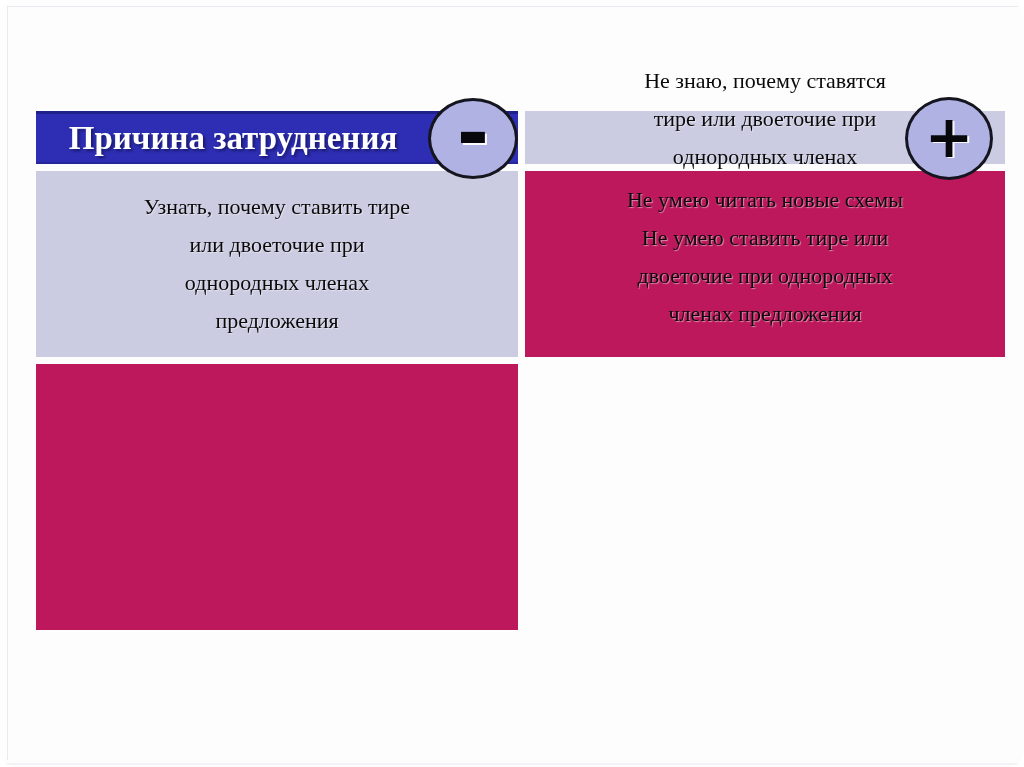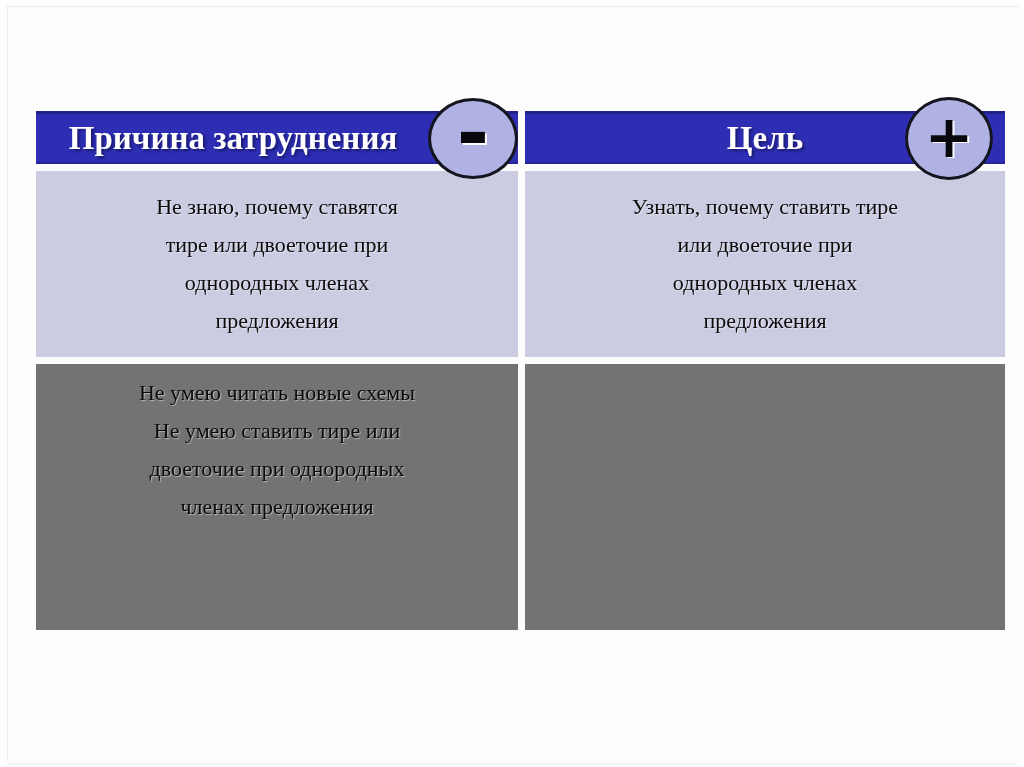--- a/index.html
+++ b/index.html
@@ -47,21 +47,21 @@
     font-size: 22px;
     line-height: 38px;
     color: #0a0a0a;
     text-align: center;
     white-space: pre-line;
     display: flex;
     justify-content: center;
     text-shadow: 1px 1px 1px rgba(255,255,255,0.5);
   }
   .row1 { background: #cbcbe2; align-items: center; }
-  .row2 { background: #737373; align-items: flex-start; padding-top: 10px; }
+  .row2 { background: #be185d; align-items: flex-start; padding-top: 10px; }
 
   .badge {
     position: absolute;
     border-radius: 50%;
     background: #b0b2e4;
     border: 3px solid #15151f;
     display: flex;
     align-items: center;
     justify-content: center;
     z-index: 2;
@@ -90,23 +90,20 @@
 <div class="slide">
   <div class="frame-top"></div>
   <div class="frame-left"></div>
   <div class="frame-bottom"></div>
 
   <div class="table">
 
     <div class="cell th th-left">
       <span>Причина затруднения</span>
     </div>
-    <div class="cell th">
-      <span>Цель</span>
-    </div>
 
     <div class="cell td row1">
       <span>Не знаю, почему ставятся
 тире или двоеточие при
 однородных членах
 предложения</span>
     </div>
     <div class="cell td row1">
       <span>Узнать, почему ставить тире
 или двоеточие при

